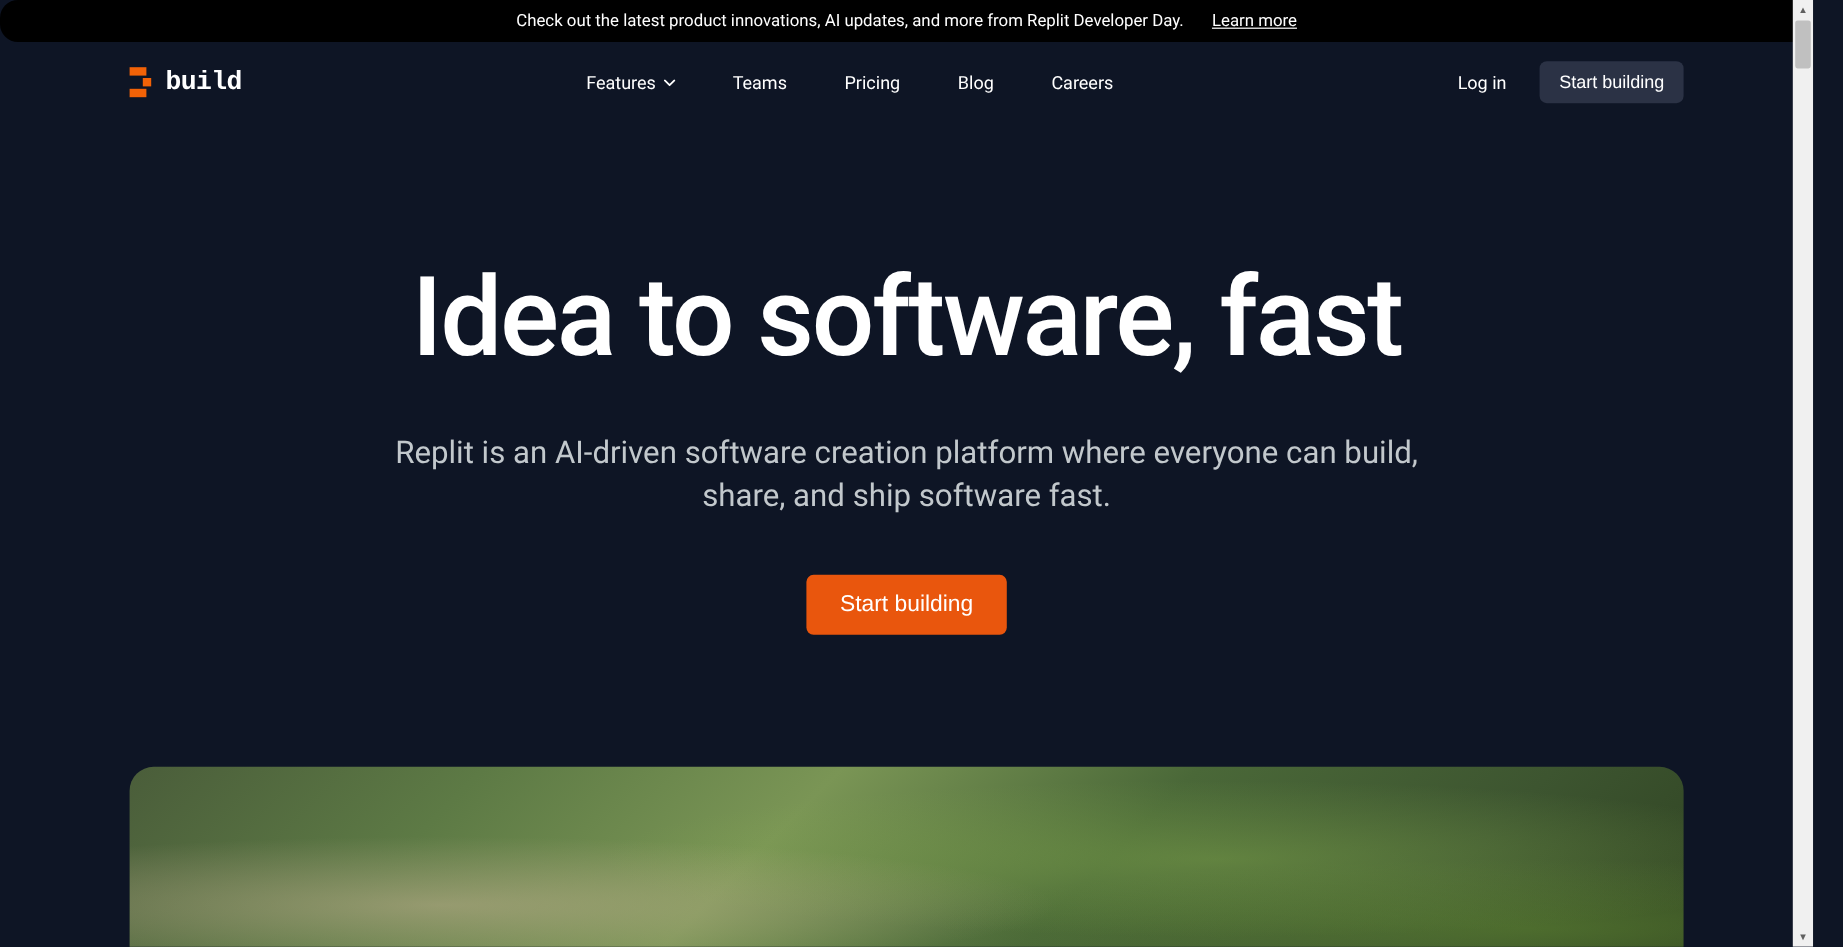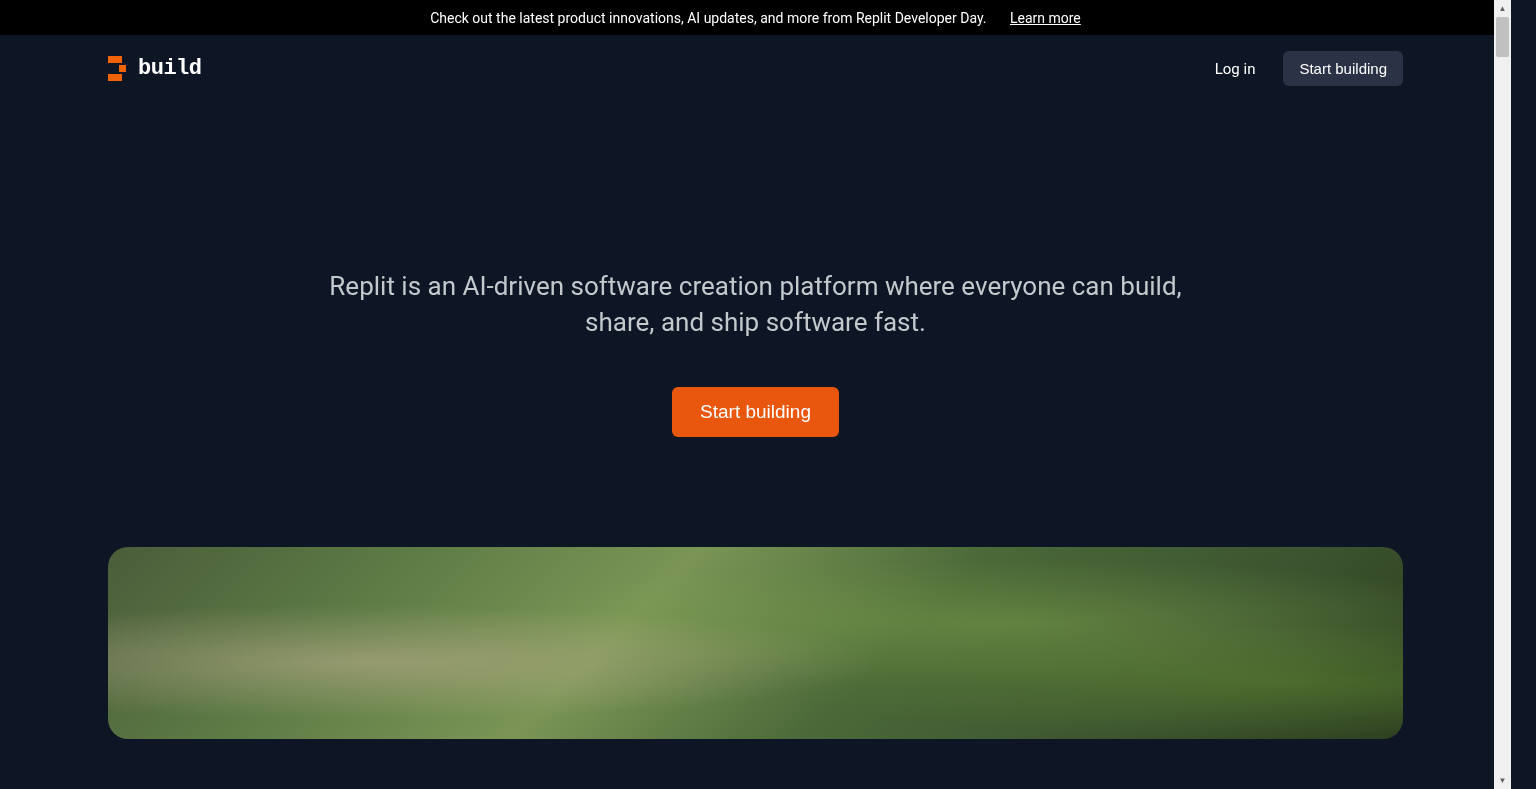--- a/index.html
+++ b/index.html
@@ -20,20 +20,21 @@
 
 .announcement-bar {
   background: #000000;
   width: 100%;
   height: 35px;
   display: flex;
   align-items: center;
   justify-content: center;
   font-size: 14px;
   color: #ffffff;
+  border-radius: 15px;
 }
 
 .announcement-bar .learn-more {
   text-decoration: underline;
   margin-left: 20px;
   cursor: pointer;
 }
 
 .nav-container {
   width: 100%;
@@ -252,28 +253,49 @@
     <div class="logo-icon">
       <div class="block1"></div>
       <div class="block2"></div>
       <div class="block3"></div>
       <div class="block4"></div>
       <div class="block5"></div>
     </div>
     <span class="logo-text">build</span>
   </div>
 
+  <div class="nav-links">
+    <div class="nav-link">
+      <span>Features</span>
+      <svg class="chevron-down" viewBox="0 0 10 6" fill="none">
+        <path d="M1 1L5 5L9 1" stroke="#ffffff" stroke-width="1.5" stroke-linecap="round" stroke-linejoin="round"></path>
+      </svg>
+    </div>
+    <div class="nav-link">
+      <span>Teams</span>
+    </div>
+    <div class="nav-link">
+      <span>Pricing</span>
+    </div>
+    <div class="nav-link">
+      <span>Blog</span>
+    </div>
+    <div class="nav-link">
+      <span>Careers</span>
+    </div>
+  </div>
 
   <div class="nav-right">
     <a class="login-link">Log in</a>
     <button class="start-building-nav">Start building</button>
   </div>
 </nav>
 
 <section class="hero">
+  <h1 class="hero-title">Idea to software, fast</h1>
   <p class="hero-subtitle">
     <span>Replit is an AI-driven software creation platform where everyone can build,</span><br>
     <span>share, and ship software fast.</span>
   </p>
   <button class="hero-cta">Start building</button>
 </section>
 
 <div class="video-container"></div>
 
 <div class="scrollbar">

